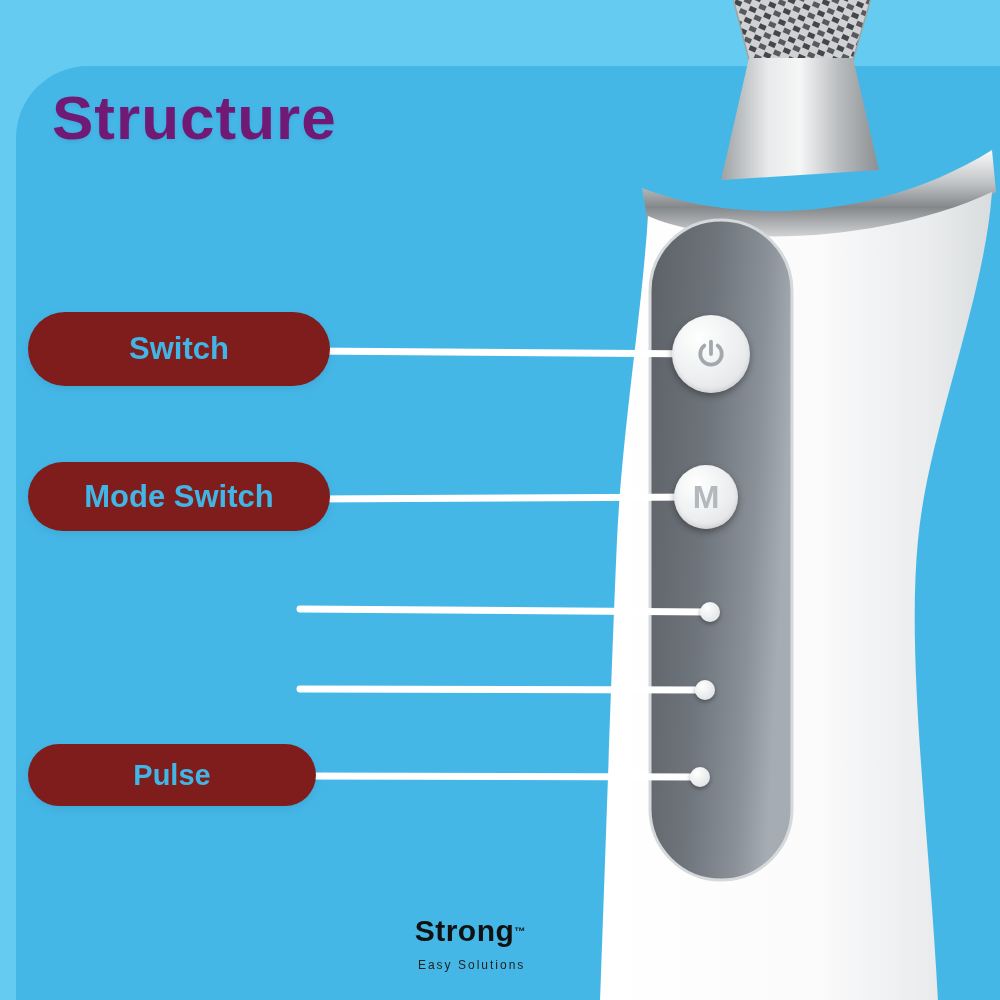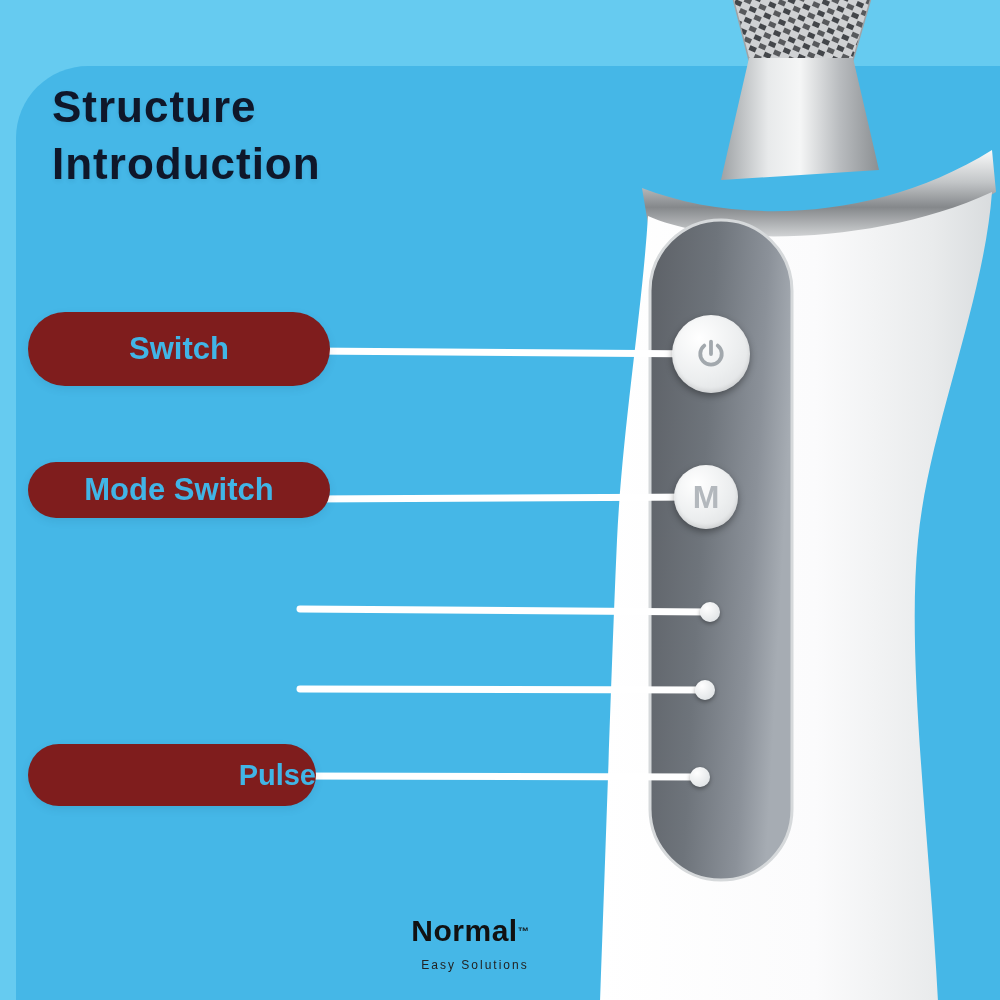--- a/index.html
+++ b/index.html
@@ -16,22 +16,22 @@
     width:1080px;height:1060px;
     border-radius:72px;
     background:#45b7e7;
   }
   .device-svg{
     position:absolute;left:0;top:0;
   }
   .page-title{
     position:absolute;
     left:52px;top:78px;
-    color:#0f172a;
-    font-size:44px;
+    color:#701a75;
+    font-size:62px;
     font-weight:bold;
     line-height:1.3;
     letter-spacing:1px;
     text-shadow:0 2px 4px rgba(0,60,90,0.10);
   }
   .pill{
     position:absolute;
     background:#7f1d1d;
     border-radius:999px;
     display:flex;align-items:center;justify-content:center;
@@ -129,46 +129,45 @@
       <line x1="310" y1="351" x2="708" y2="354"></line>
       <line x1="310" y1="499" x2="702" y2="497"></line>
       <line x1="300" y1="609" x2="708" y2="612"></line>
       <line x1="300" y1="689" x2="704" y2="690"></line>
       <line x1="295" y1="776" x2="699" y2="777"></line>
     </g>
   </svg>
 
   <div class="page-title">
     <div>Structure</div>
-    <div>Introduction</div>
   </div>
 
   <div class="pill pill-lg" style="left:28px;top:312px;width:302px;height:74px;">
     <span>Switch</span>
   </div>
-  <div class="pill pill-lg" style="left:28px;top:462px;width:302px;height:56px;">
+  <div class="pill pill-lg" style="left:28px;top:462px;width:302px;height:69px;">
     <span>Mode Switch</span>
   </div>
-  <div class="pill pill-sm" style="left:28px;top:744px;width:288px;height:62px;justify-content:flex-end;">
+  <div class="pill pill-sm" style="left:28px;top:744px;width:288px;height:62px;">
     <span>Pulse</span>
   </div>
 
   <div class="btn btn-power">
     <svg width="38" height="38" viewBox="0 0 34 34">
       <path d="M17 6 V 17" stroke="#a2a8ad" stroke-width="3.4" stroke-linecap="round" fill="none"></path>
       <path d="M11 9.5 A 9.6 9.6 0 1 0 23 9.5" stroke="#a2a8ad" stroke-width="3.4" stroke-linecap="round" fill="none"></path>
     </svg>
   </div>
   <div class="btn btn-mode">
     <span>M</span>
   </div>
   <div class="led led-strong"></div>
   <div class="led led-normal"></div>
   <div class="led led-pulse"></div>
 
   <div class="brand">
     <div>
-      <span class="brand-name">Normal</span><span class="brand-tm">™</span>
+      <span class="brand-name">Strong</span><span class="brand-tm">™</span>
     </div>
     <div class="brand-tagline">Easy Solutions</div>
   </div>
 
 </div>
 
 </body></html>

